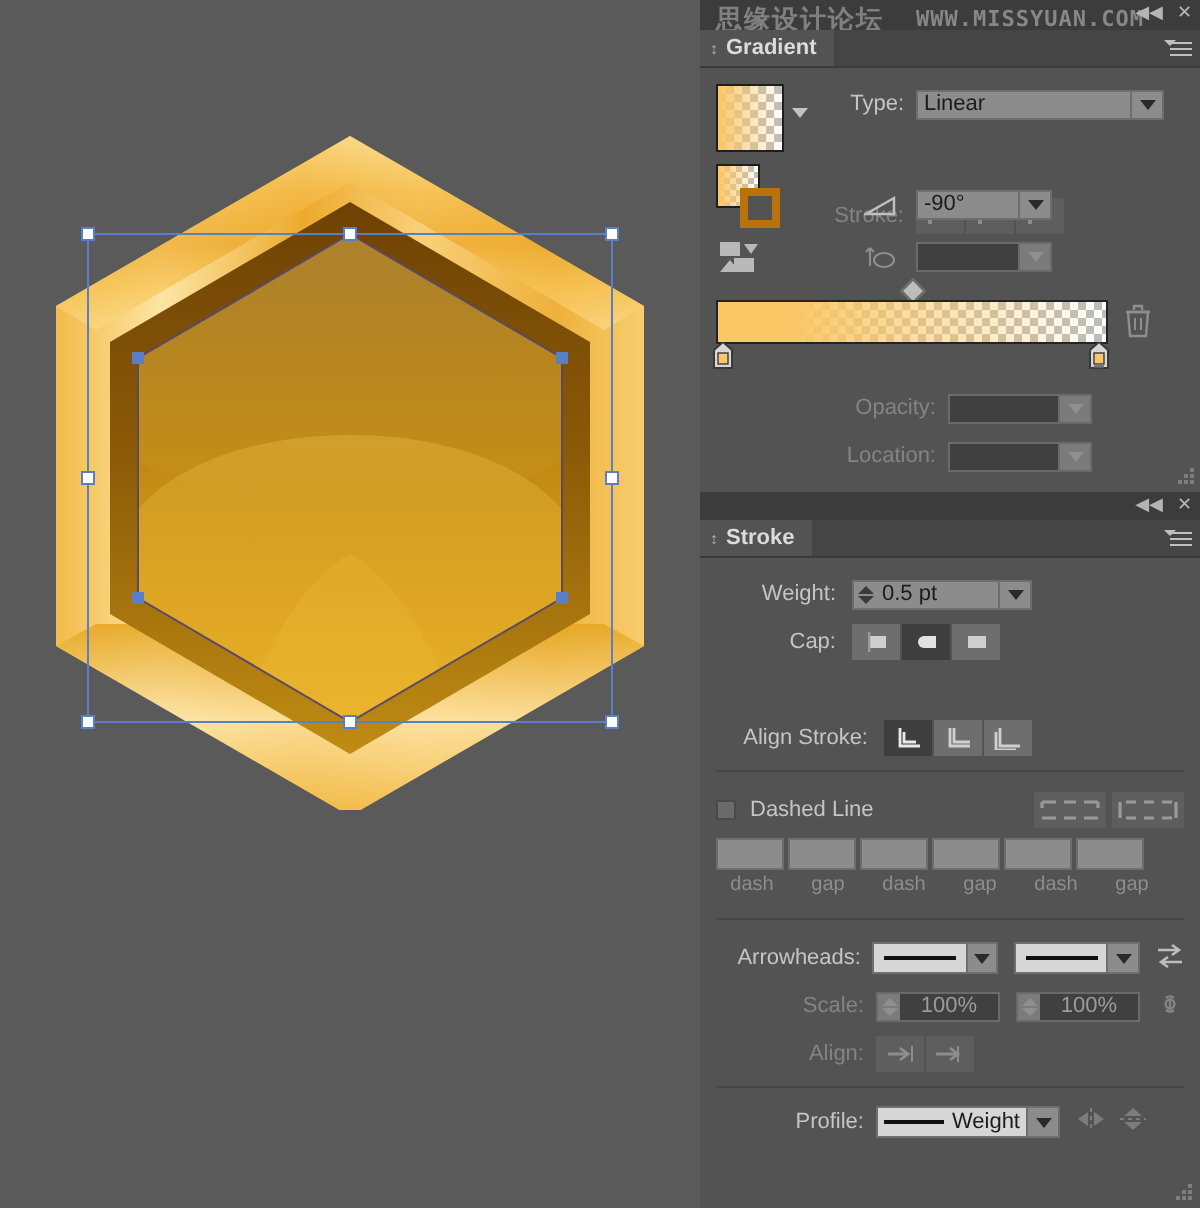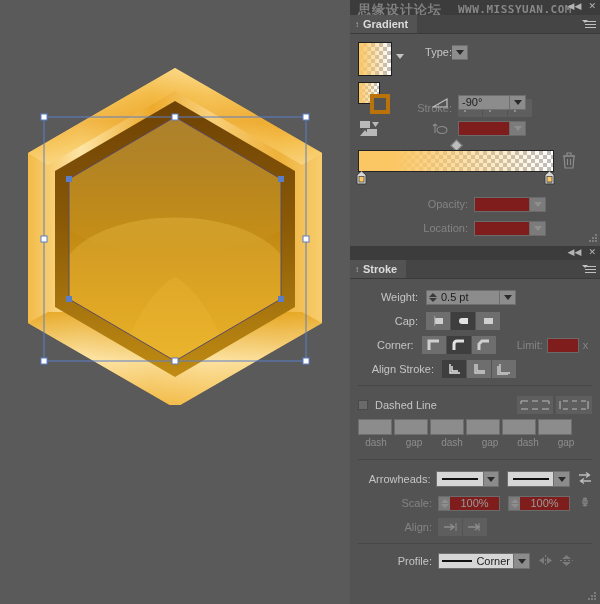--- a/index.html
+++ b/index.html
@@ -40,21 +40,21 @@
   .panel-body{position:relative;}
 
   
   .row{display:flex;align-items:center;height:20px;}
   .lbl{font-size:11px;color:#c5c5c5;text-align:right;}
   .lbl.dim{color:#848484;}
 
   
   .fld{background:#8c8c8c;border:1px solid #6e6e6e;height:15px;display:flex;align-items:center;
        padding:0 3px;font-size:11px;color:#1c1c1c;box-sizing:border-box;}
-  .fld.dimf{background:#7f1d1d;border-color:#6a6a6a;color:#9b9b9b;text-align:center;}
+  .fld.dimf{background:#404040;border-color:#6a6a6a;color:#9b9b9b;text-align:center;}
   .drop{width:16px;height:15px;background:#8c8c8c;border:1px solid #6e6e6e;border-left:none;
         display:flex;align-items:center;justify-content:center;box-sizing:border-box;}
   .drop.dimf{background:#7b7b7b;border-color:#6a6a6a;}
   .caret{width:0;height:0;border-left:4px solid transparent;border-right:4px solid transparent;border-top:5px solid #2a2a2a;}
   .caret.dimc{border-top-color:#8f8f8f;}
   .spin{width:12px;height:15px;background:#8c8c8c;border:1px solid #6e6e6e;border-right:none;
         display:flex;flex-direction:column;justify-content:center;align-items:center;gap:1px;box-sizing:border-box;}
   .spin.dimf{background:#7b7b7b;border-color:#6a6a6a;}
   .sup{width:0;height:0;border-left:4px solid transparent;border-right:4px solid transparent;border-bottom:4px solid #3a3a3a;}
   .sdn{width:0;height:0;border-left:4px solid transparent;border-right:4px solid transparent;border-top:4px solid #3a3a3a;}
@@ -236,20 +236,21 @@
             <rect x="0" y="1" width="10" height="7" fill="#b9b9b9"></rect>
             <rect x="12" y="2" width="0" height="0"></rect>
             <polygon points="12,2 19,2 15.5,7" fill="#b9b9b9"></polygon>
             <rect x="7" y="9" width="10" height="7" fill="#b9b9b9"></rect>
             <polygon points="0,16 5,10 10,16" fill="#b9b9b9"></polygon>
           </svg>
         </div>
 
         <div class="row" style="position:absolute;left:60px;top:8px;width:182px;">
           <span class="lbl" style="width:42px;">Type:</span>
+          <span class="fld" style="width:108px;margin-left:6px;">Linear</span>
           <span class="drop">
               <i class="caret"></i>
             </span>
         </div>
 
         <div class="row" style="position:absolute;left:60px;top:32px;width:182px;margin-top:32px;">
           <span class="lbl dim" style="width:42px;">Stroke:</span>
           <span class="btngrp" style="margin-left:6px;">
             <span class="ib dis">
               <svg width="14" height="12">
@@ -403,43 +404,20 @@
                 </svg>
             </span>
             <span class="ib">
               <svg width="16" height="12">
                   <rect x="4" y="3" width="9" height="6" fill="#cfcfcf"></rect>
                 </svg>
             </span>
           </span>
         </div>
 
-        <div class="row" style="position:absolute;left:8px;top:56px;width:234px;">
-          <span class="lbl" style="width:60px;">Corner:</span>
-          <span class="btngrp" style="margin-left:8px;">
-            <span class="ib">
-              <svg width="16" height="12">
-                  <path d="M3 11 V2 H13" stroke="#cfcfcf" stroke-width="3" fill="none"></path>
-                </svg>
-            </span>
-            <span class="ib on">
-              <svg width="16" height="12">
-                  <path d="M3 11 V5 a3 3 0 0 1 3 -3 H13" stroke="#e2e2e2" stroke-width="3" fill="none"></path>
-                </svg>
-            </span>
-            <span class="ib">
-              <svg width="16" height="12">
-                  <path d="M3 11 V5 L6 2 H13" stroke="#cfcfcf" stroke-width="3" fill="none"></path>
-                </svg>
-            </span>
-          </span>
-          <span class="lbl dim" style="width:38px;margin-left:12px;">Limit:</span>
-          <span class="fld dimf" style="width:34px;margin-left:4px;"></span>
-          <span class="lbl dim" style="width:14px;text-align:center;">x</span>
-        </div>
 
         <div class="row" style="position:absolute;left:8px;top:80px;width:234px;">
           <span class="lbl" style="width:76px;">Align Stroke:</span>
           <span class="btngrp" style="margin-left:8px;">
             <span class="ib on">
               <svg width="16" height="12">
                   <path d="M4 1 V10 H14" stroke="#e8e8e8" stroke-width="1.4" fill="none"></path>
                   <path d="M6 3 V8 H12" stroke="#e8e8e8" stroke-width="1.4" fill="none"></path>
                 </svg>
             </span>
@@ -556,21 +534,21 @@
             </span>
           </span>
         </div>
 
         <div class="sep" style="top:264px;"></div>
 
         <div class="row" style="position:absolute;left:8px;top:272px;width:234px;">
           <span class="lbl" style="width:74px;">Profile:</span>
           <span class="proffld" style="margin-left:6px;">
             <span style="display:inline-block;width:34px;height:2px;background:#111;"></span>
-            <span>Corner</span>
+            <span>Weight</span>
           </span>
           <span class="drop" style="height:16px;">
               <i class="caret"></i>
             </span>
           <span style="margin-left:8px;">
             <svg width="15" height="13">
                 <path d="M7.5 1 v11" stroke="#7c7c7c" stroke-width="1" stroke-dasharray="2 2"></path>
                 <path d="M6 3 L1 6.5 6 10 z" fill="#7c7c7c"></path>
                 <path d="M9 3 L14 6.5 9 10 z" fill="#7c7c7c"></path>
               </svg>

